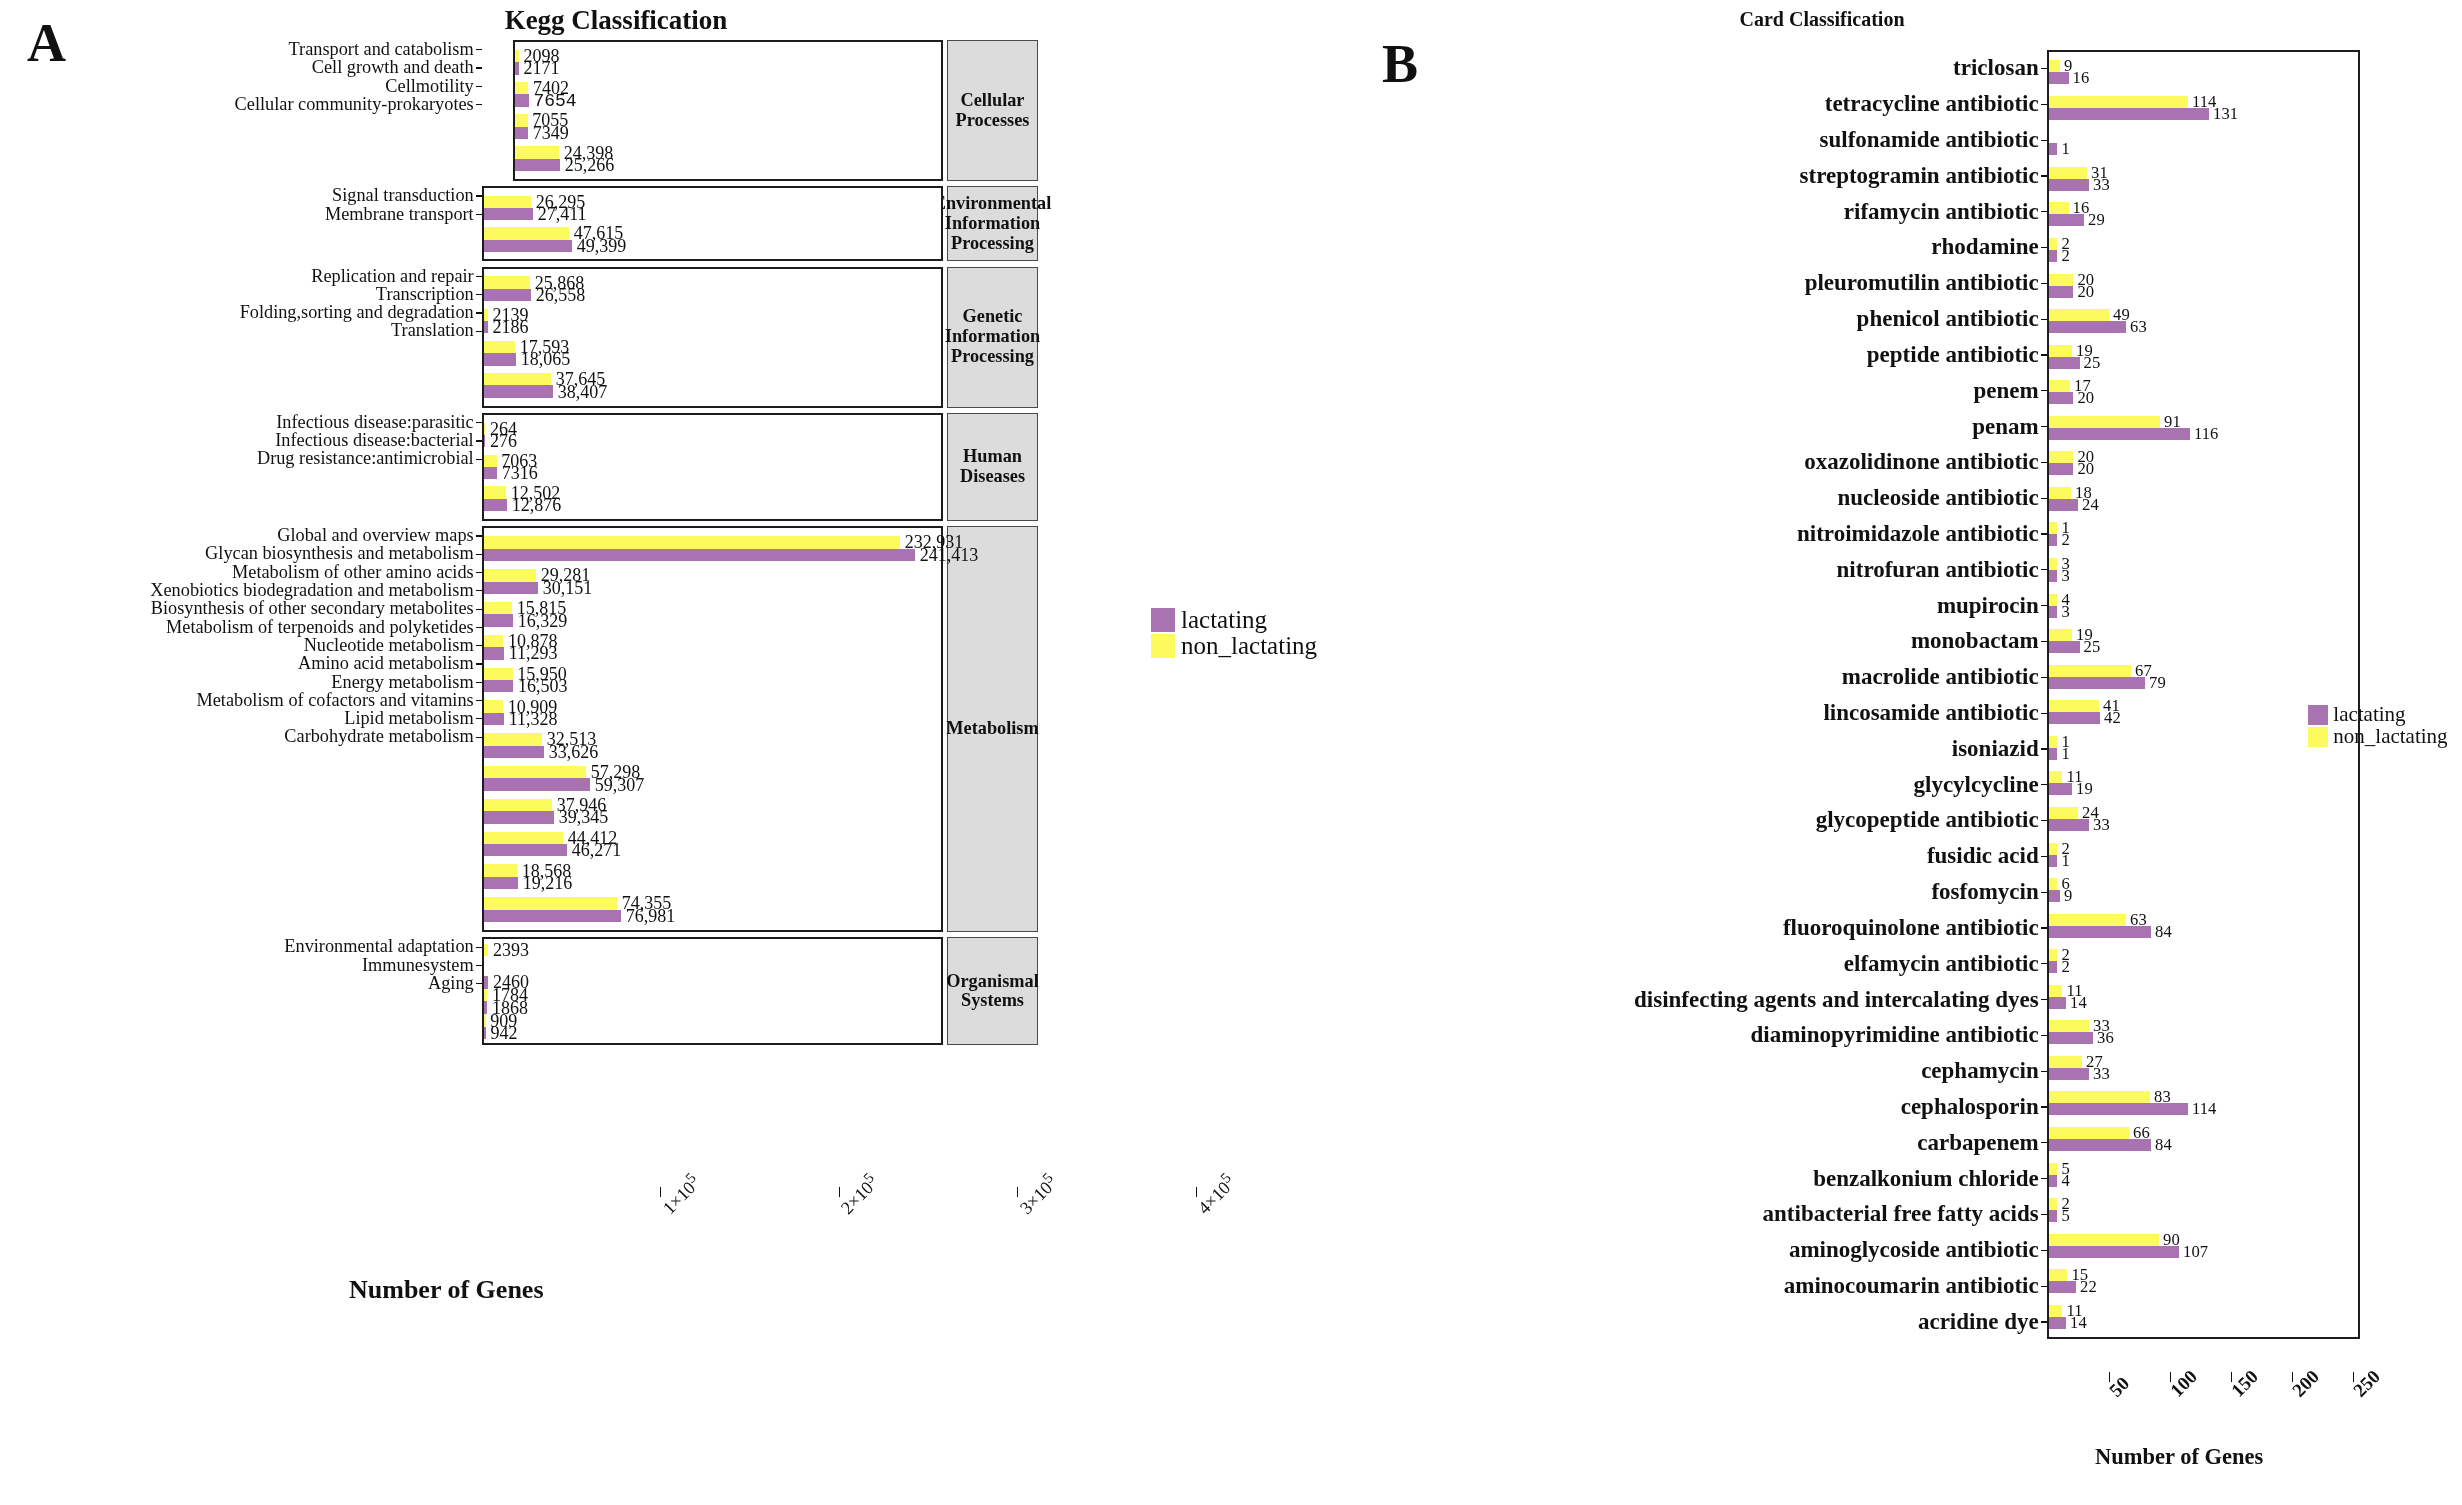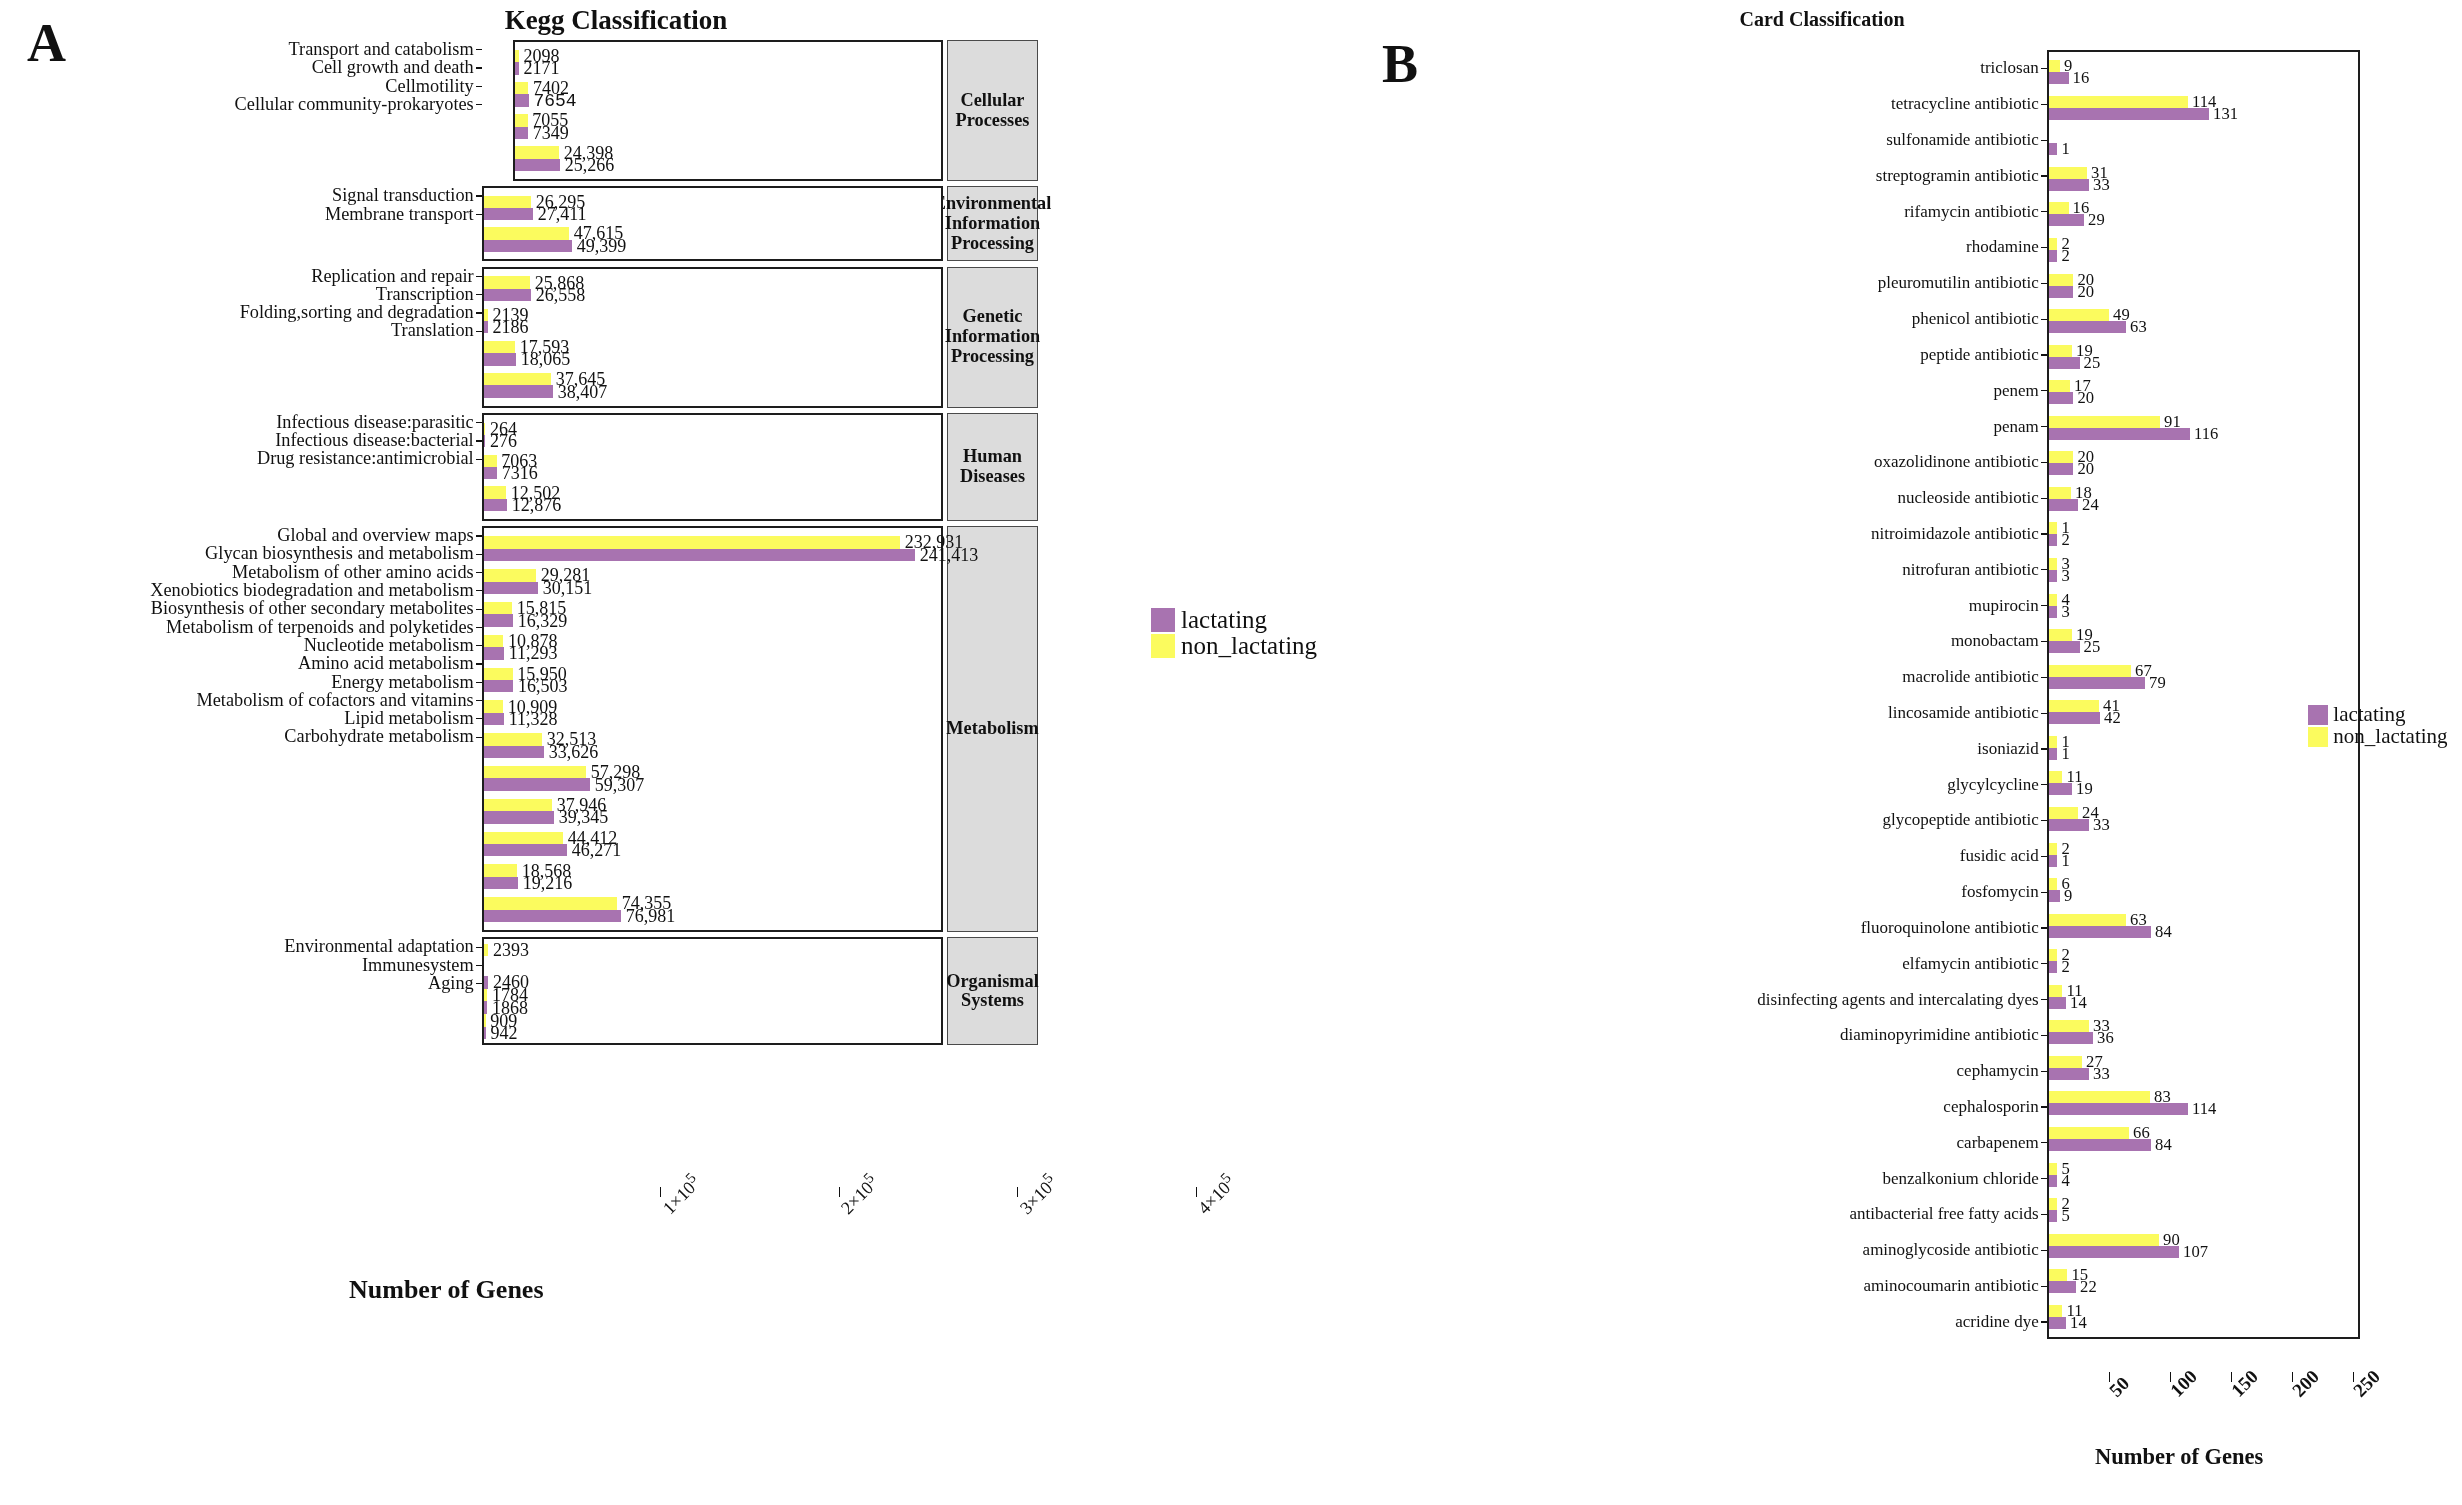--- a/index.html
+++ b/index.html
@@ -53,21 +53,21 @@
   .lg-tx{font-size:25px;margin-left:6px;white-space:nowrap;line-height:1;}
 
   
   #panelB{left:1349px;top:0;width:1113px;height:1505px;}
   #bletter{position:absolute;left:33px;top:33px;}
   #btitleWrap{position:absolute;left:195px;top:8.3px;width:556px;}
 
   #cardWrap{position:absolute;left:71px;top:50px;display:flex;align-items:stretch;}
   #card-labels{width:627px;flex:0 0 627px;display:flex;flex-direction:column;}
   .cd-label{flex:1 1 0;display:flex;align-items:center;justify-content:flex-end;
-            font-size:17px;white-space:nowrap;padding-right:8.3px;position:relative;line-height:1;}
+            font-size:23px;white-space:nowrap;padding-right:8.3px;position:relative;line-height:1;font-weight:bold;}
   .cd-label::after{content:"";position:absolute;right:0;top:50%;width:6.5px;height:1.2px;background:#111;}
 
   #card-plot{flex:0 0 309px;width:309px;border:2.4px solid #1d1d1d;background:#fff;
              display:flex;flex-direction:column;padding:2.4px 0;}
   .cd-grp{flex:1 1 0;display:flex;flex-direction:column;justify-content:center;}
   .cd-bar{height:12px;position:relative;}
   .cd-bar .fill{height:100%;display:block;}
   .cd-bar .val{position:absolute;left:100%;top:50%;transform:translateY(-50%);
                margin-left:4.1px;font-size:16.6px;white-space:nowrap;line-height:1;}
   .cd-bar.yellow .fill{background:#FBFB5E;}

